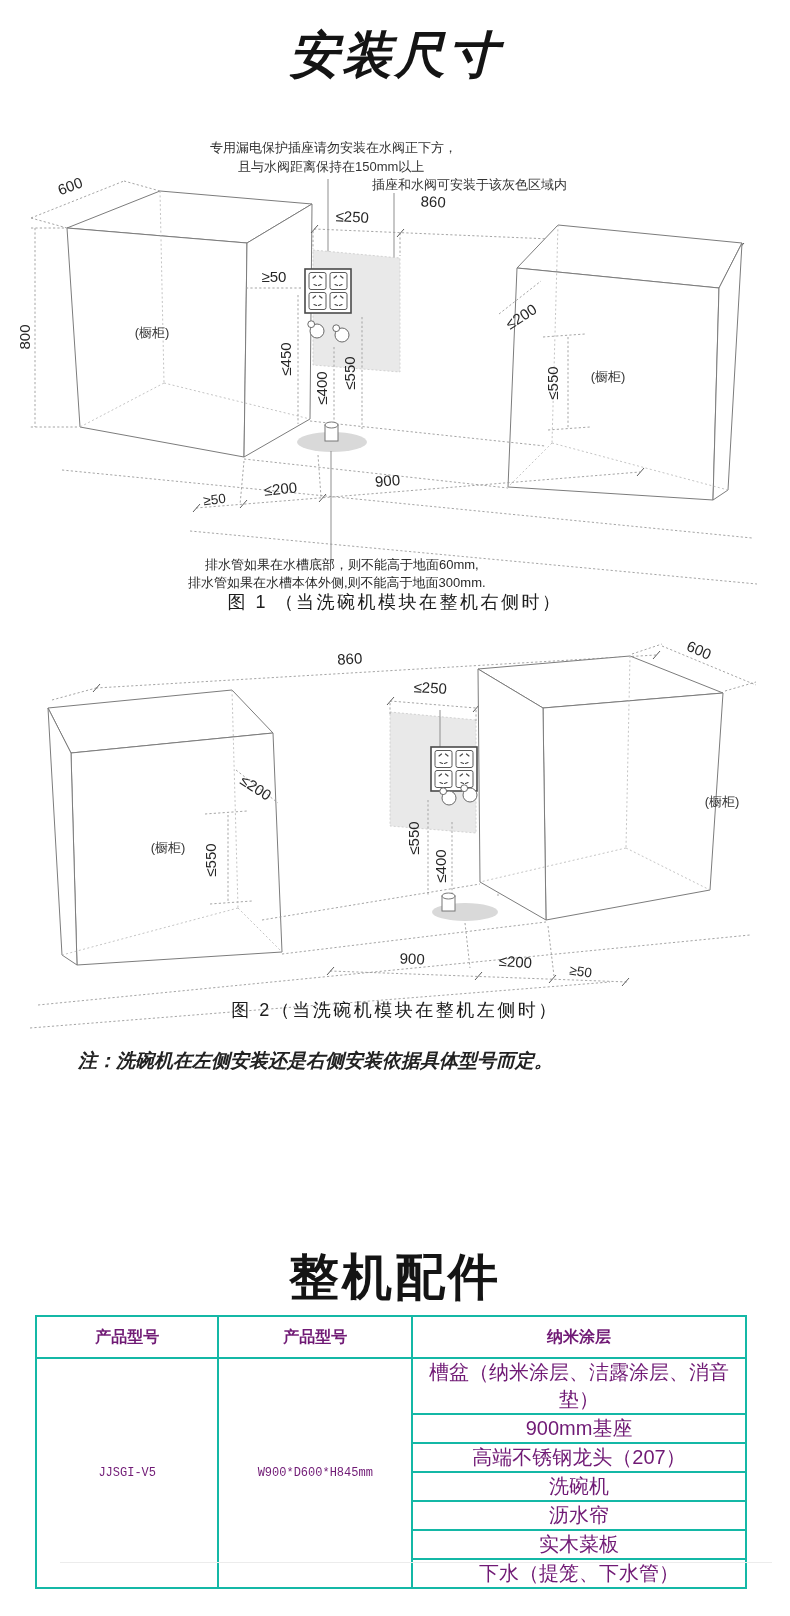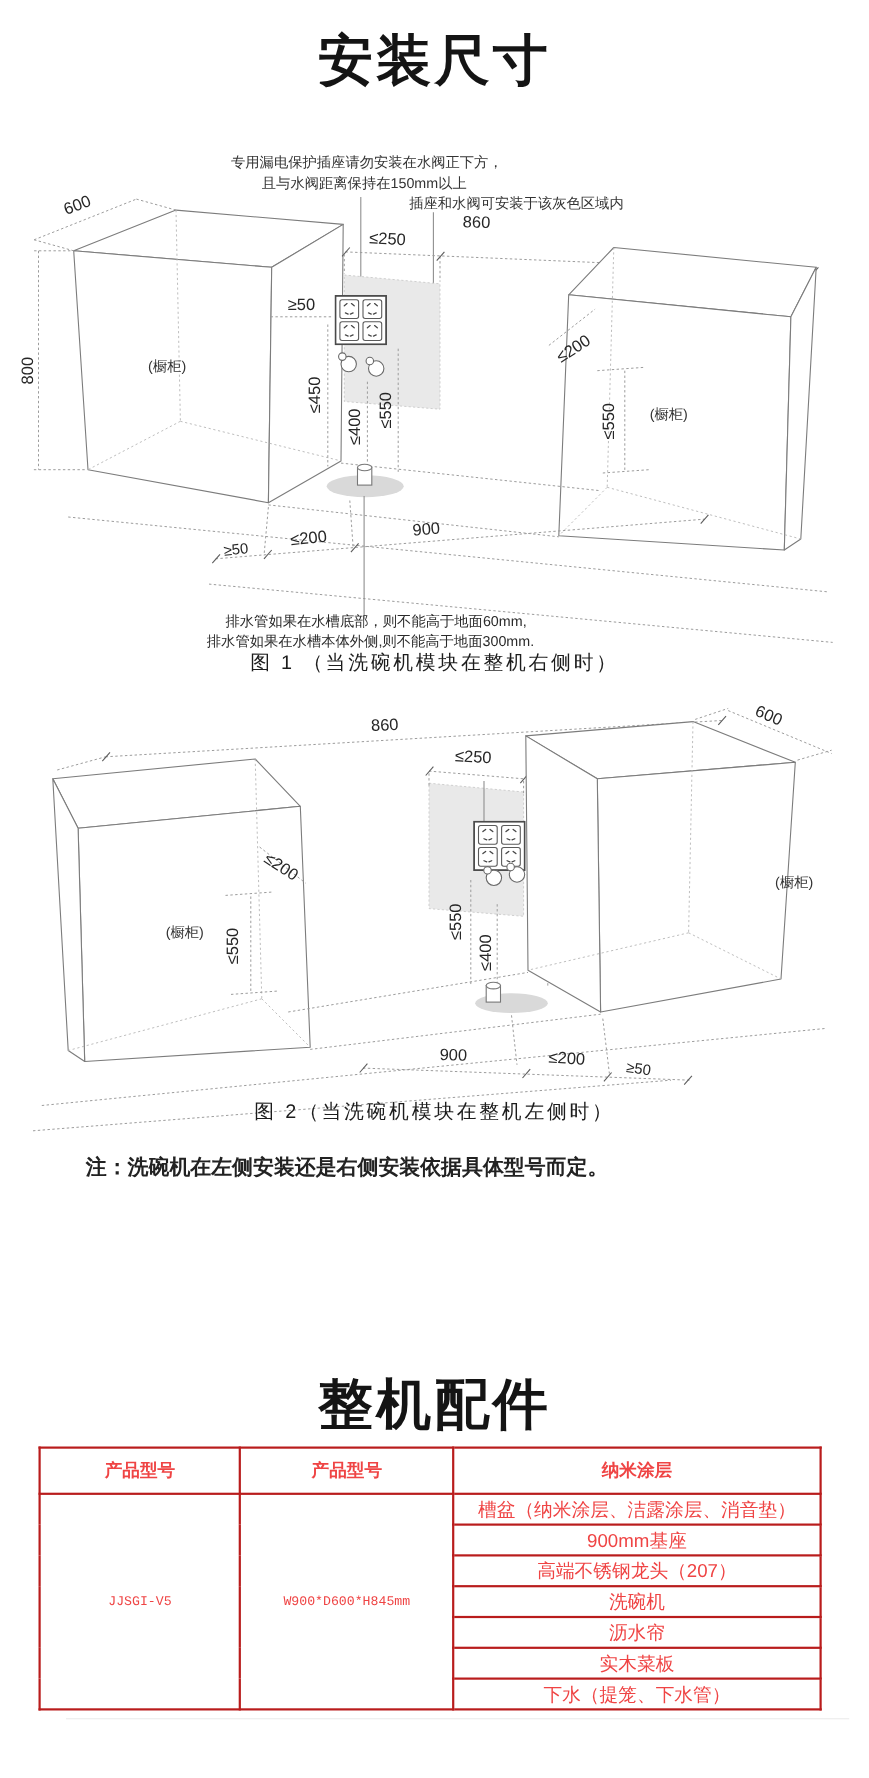--- a/index.html
+++ b/index.html
@@ -1,47 +1,47 @@
 <!DOCTYPE html>
 <html><head>
 <meta charset="utf-8">
 <style>
   html,body{margin:0;padding:0;background:#fff;}
   .page{position:relative;width:790px;height:1616px;background:#fff;overflow:hidden;
         font-family:"Liberation Sans","DejaVu Sans",sans-serif;color:#1e1e1e;}
   .big-title{position:absolute;left:0;width:790px;text-align:center;margin:0;
         font-size:50px;font-weight:bold;letter-spacing:3px;color:#141414;}
-  #title-install{top:22px;}
+  #title-install{top:22px;font-style:italic;}
   #title-parts{top:1244px;}
   .fig{position:absolute;left:0;display:block;}
   #fig1{top:125px;}
   #fig2{top:630px;}
-  .side-note{position:absolute;left:78px;top:1048px;font-size:19px;font-weight:bold;color:#222;}
+  .side-note{position:absolute;left:78px;top:1048px;font-size:19px;font-weight:bold;color:#222;font-style:italic;}
   
   svg text{font-family:"Liberation Sans","DejaVu Sans",sans-serif;fill:#2d2d2d;}
   .cab path{fill:#ffffff;stroke:#7c7c7c;stroke-width:1;stroke-linejoin:round;}
   .hid{stroke:#b5b5b5;stroke-width:0.8;stroke-dasharray:2 2.4;fill:none;}
   .zone{fill:#e9e9e9;stroke:#c9c9c9;stroke-width:0.8;stroke-dasharray:2 2;}
   .dot{stroke:#9b9b9b;stroke-width:0.9;stroke-dasharray:2.2 2.2;fill:none;}
   .leader{stroke:#8f8f8f;stroke-width:1;}
   .tick{stroke:#5c5c5c;stroke-width:1;}
   .dimtext{font-size:15px;fill:#262626;text-anchor:middle;}
   .dimsmall{font-size:13.5px;fill:#262626;text-anchor:middle;}
   .cablabel{font-size:13px;text-anchor:middle;fill:#333;}
   .anntext{font-size:13px;fill:#333;}
   .notetext{font-size:13px;fill:#2a2a2a;}
   .caption{font-size:18px;letter-spacing:2.5px;fill:#1c1c1c;text-anchor:middle;}
   .drain{fill:#d9d9d9;}
   .cyl rect,.cyl ellipse{fill:#fff;stroke:#777;stroke-width:1;}
   
   .parts-table{position:absolute;left:35px;top:1315px;width:712px;border-collapse:collapse;}
-  .parts-table th,.parts-table td{border:2px solid #b91c1c;text-align:center;vertical-align:middle;
-        padding:0;color:#ef4444;}
+  .parts-table th,.parts-table td{border:2px solid #14b8a6;text-align:center;vertical-align:middle;
+        padding:0;color:#701a75;}
   .parts-table th{height:40px;font-size:16px;font-weight:bold;}
-  .parts-table td.cfg{height:26px;font-size:17px;margin-top:17px;}
+  .parts-table td.cfg{height:26px;font-size:20px;margin-top:17px;}
   .parts-table td.mono{font-size:12px;font-family:Liberation Mono, monospace;}
   .col-model{width:183px;}
   .col-size{width:194px;}
   .col-cfg{width:335px;}
   .footer-line{position:absolute;left:60px;top:1562px;width:712px;height:1px;background:#ececec;}
 </style>
 </head>
 <body>
 
 <div class="page">

